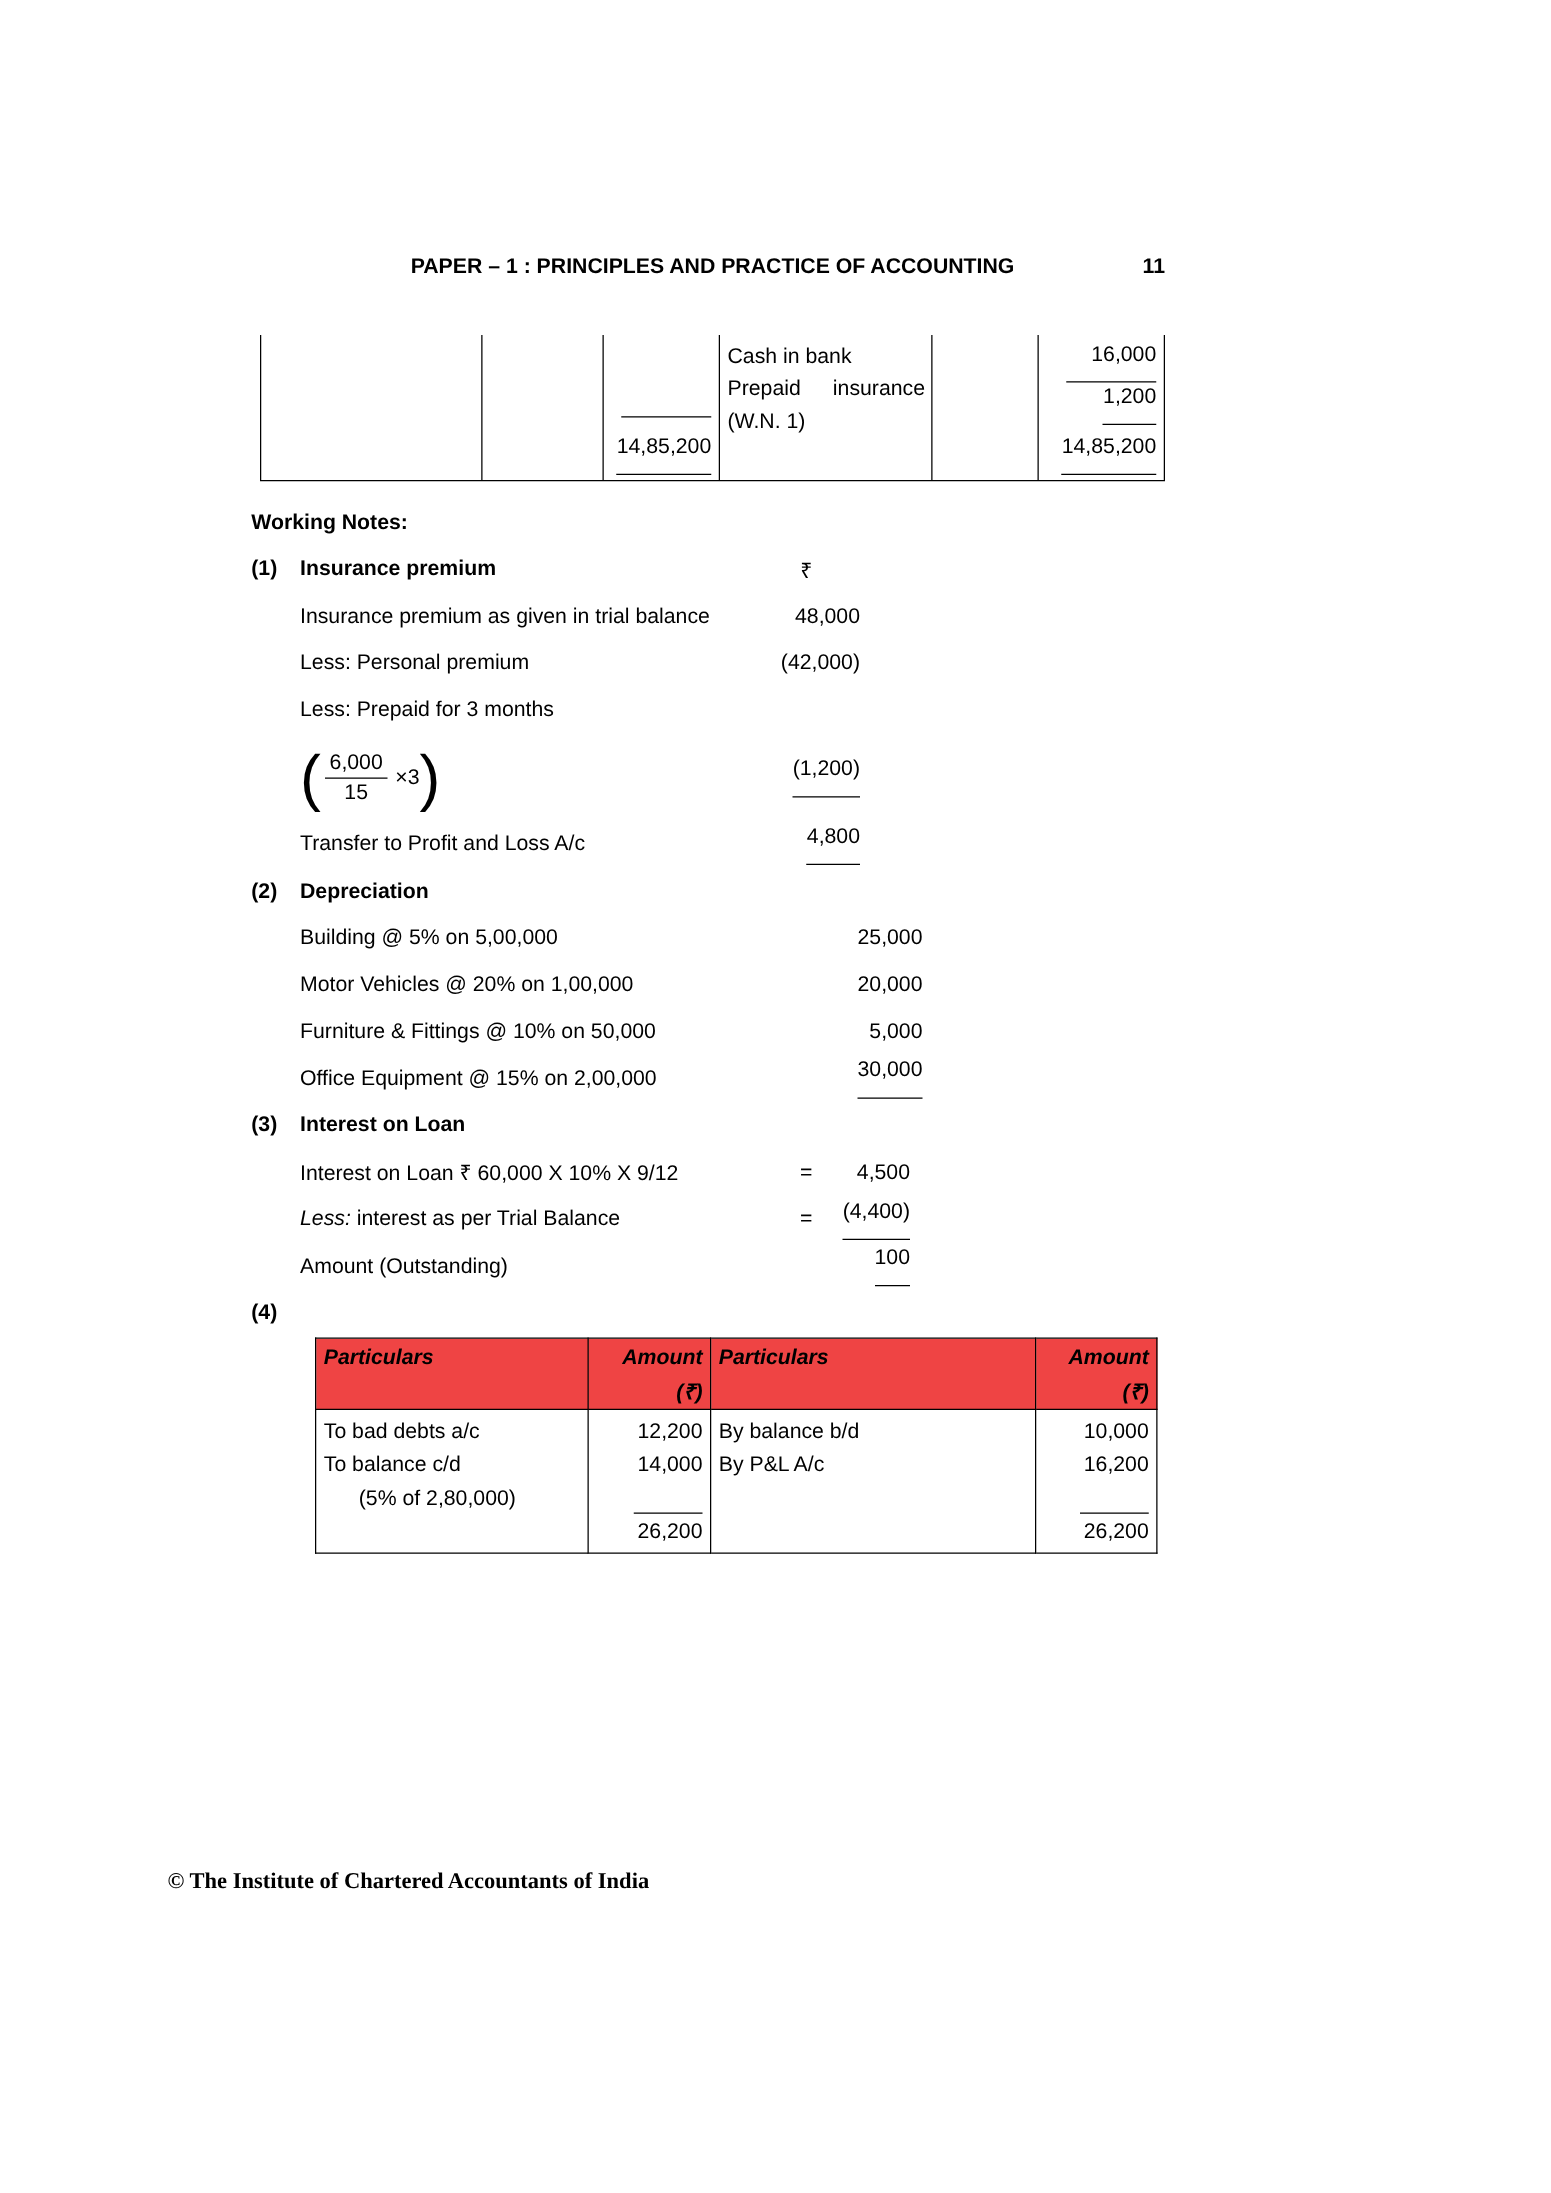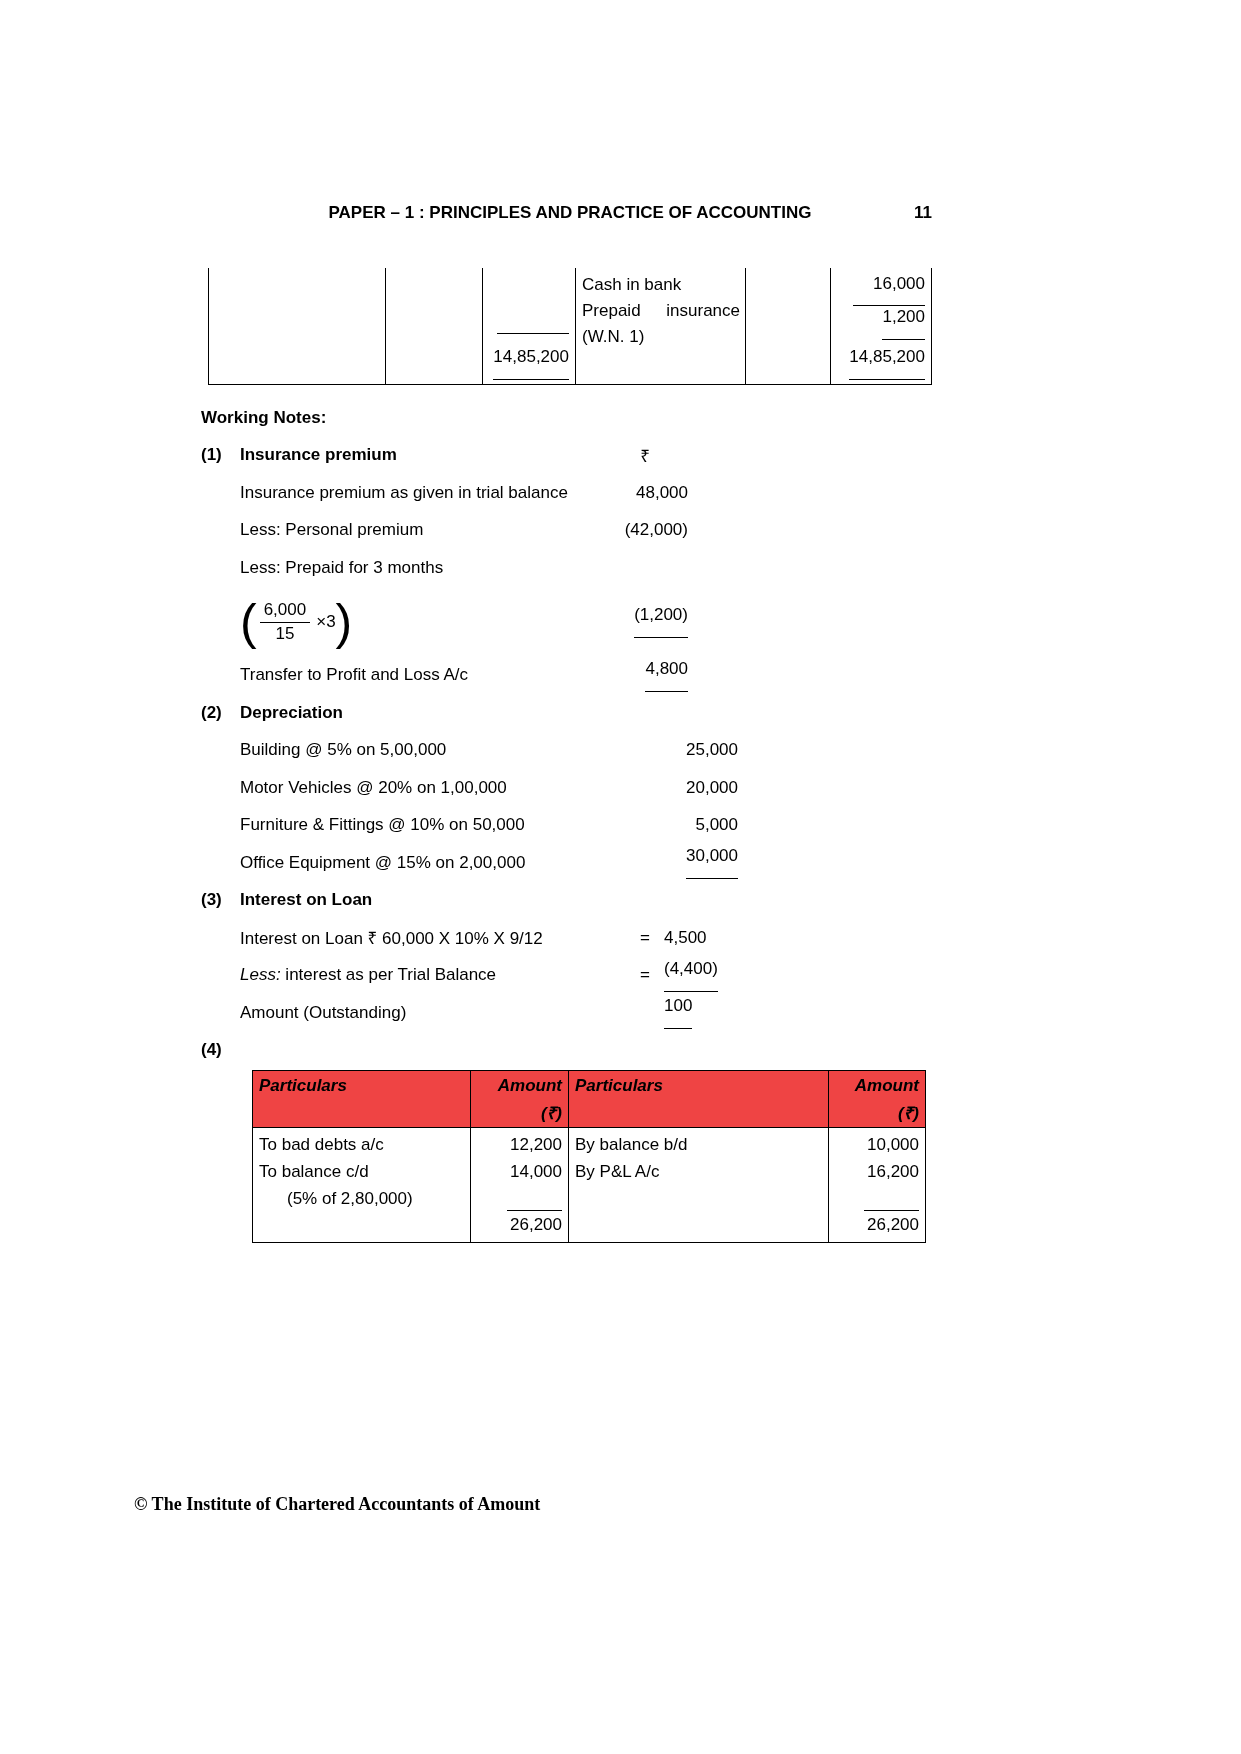--- a/index.html
+++ b/index.html
@@ -59,21 +59,21 @@
   .frac .fden { display:block; padding-top:1px; }
   .mult { margin-left:3px; }
 
   
   .l2 { width:388px; flex:0 0 388px; }
   .v2 { width:110px; flex:0 0 110px; text-align:right; }
 
   
   .l3 { width:400px; flex:0 0 400px; }
   .eq3 { width:24px; flex:0 0 24px; }
-  .v3 { width:64px; flex:0 0 64px; text-align:left; }
+  .v3 { width:64px; flex:0 0 64px; text-align:right; }
   .italic { font-style:italic; }
 
   
   .n4-title { flex:0 0 640px; text-align:center; font-weight:bold; }
 
   
   .pbd { margin:1px 0 0 51px; width:673px; border-collapse:collapse; table-layout:fixed; }
   .pbd th, .pbd td { border:1.3px solid #000; vertical-align:top; }
   .pbd thead th {
     background:#ef4444; height:57px; font-style:italic; font-weight:bold;
@@ -266,13 +266,13 @@
             <div class="t-rule"></div>
             <div class="t-total">26,200</div>
           </div>
         </td>
       </tr>
     </tbody>
   </table>
 
 </div>
 
-<div class="page-footer">© The Institute of Chartered Accountants of Amount</div>
+<div class="page-footer">© The Institute of Chartered Accountants of India</div>
 
 </body></html>

